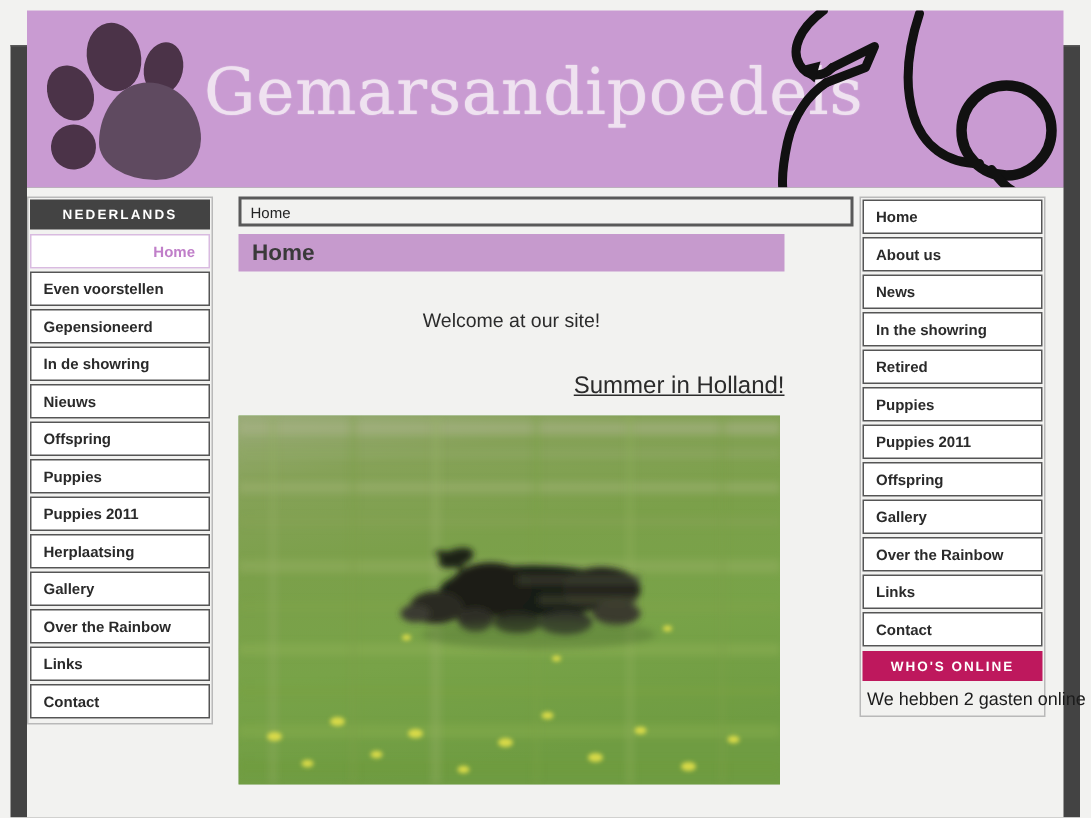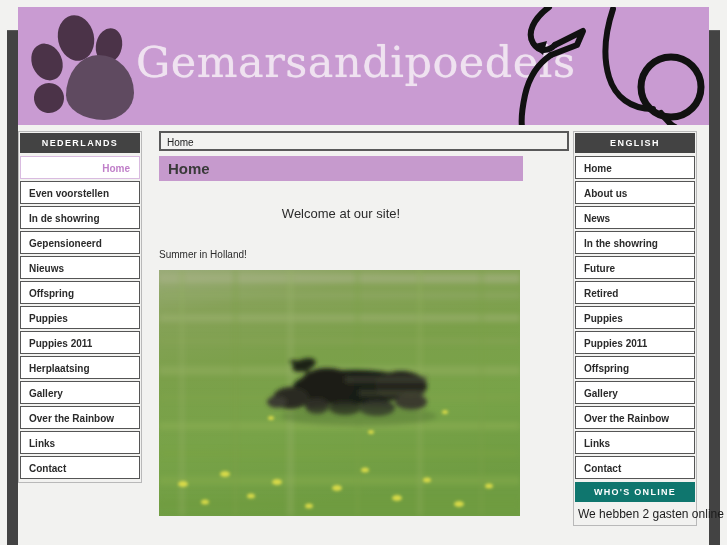--- a/index.html
+++ b/index.html
@@ -107,21 +107,21 @@
     overflow: hidden;
   }
   .menu-item.active {
     border: 1px solid #d9bbe0;
     color: #c07fc9;
     text-align: right;
     padding-right: 9px;
   }
 
   .who-title {
-    background: #0f766e;
+    background: #be185d;
     color: #ffffff;
     font-size: 9px;
     font-weight: bold;
     letter-spacing: 1.3px;
     text-align: center;
     padding: 5px 0 5px;
     margin-top: 3px;
     margin-bottom: 2px;
   }
   .who-text {
@@ -163,25 +163,26 @@
 
   #welcome {
     text-align: center;
     font-size: 13px;
     color: #2b2b2b;
     margin-top: 25px;
     width: 364px;
   }
 
   #caption {
-    text-align: left;
-    font-size: 10px;
+    text-align: right;
+    font-size: 16px;
     color: #2b2b2b;
     margin-top: 28px;
     width: 364px;
+    text-decoration: underline;
   }
 
   #photo-wrap {
     margin-top: 10px;
     width: 361px;
     height: 246px;
     overflow: hidden;
     background: #6f9a49;
   }
   #photo { display: block; width: 361px; height: 246px; }
@@ -228,24 +229,24 @@
     <div class="col" id="col-left">
       <div class="menu-title">NEDERLANDS</div>
 
       <div class="menu-item active">
         <span>Home</span>
       </div>
       <div class="menu-item">
         <span>Even voorstellen</span>
       </div>
       <div class="menu-item">
+        <span>Gepensioneerd</span>
+      </div>
+      <div class="menu-item">
         <span>In de showring</span>
-      </div>
-      <div class="menu-item">
-        <span>Gepensioneerd</span>
       </div>
       <div class="menu-item">
         <span>Nieuws</span>
       </div>
       <div class="menu-item">
         <span>Offspring</span>
       </div>
       <div class="menu-item">
         <span>Puppies</span>
       </div>
@@ -360,36 +361,32 @@
             <rect x="186" y="106" width="82" height="7" fill="#4a4b3c" opacity="0.5"></rect>
             <rect x="200" y="120" width="66" height="6" fill="#55563f" opacity="0.45"></rect>
           </g>
 
           <ellipse cx="200" cy="146" rx="78" ry="10" fill="#4e6a33" opacity="0.35" filter="url(#blurSoft)"></ellipse>
         </svg>
       </div>
     </div>
 
     <div class="col" id="col-right">
-      <div class="menu-title">ENGLISH</div>
 
       <div class="menu-item">
         <span>Home</span>
       </div>
       <div class="menu-item">
         <span>About us</span>
       </div>
       <div class="menu-item">
         <span>News</span>
       </div>
       <div class="menu-item">
         <span>In the showring</span>
-      </div>
-      <div class="menu-item">
-        <span>Future</span>
       </div>
       <div class="menu-item">
         <span>Retired</span>
       </div>
       <div class="menu-item">
         <span>Puppies</span>
       </div>
       <div class="menu-item">
         <span>Puppies 2011</span>
       </div>

